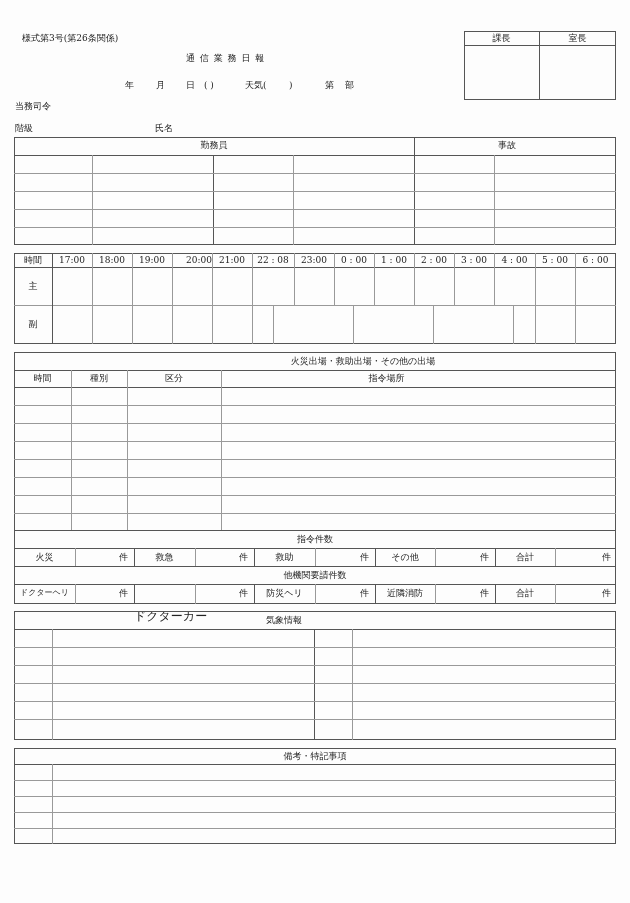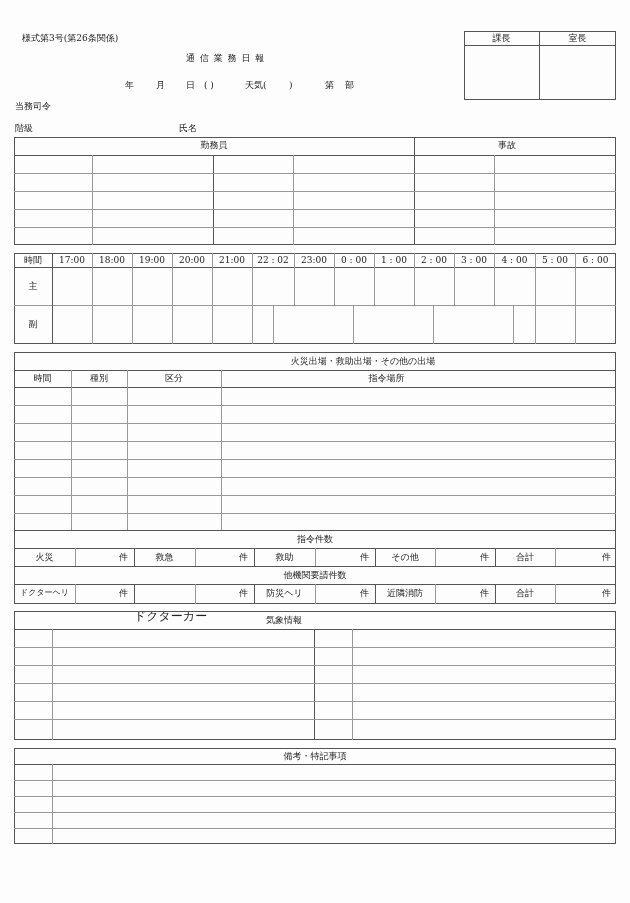--- a/index.html
+++ b/index.html
@@ -27,21 +27,21 @@
   <div class="t" style="left:186px;top:81px;">日</div>
   <div class="t" style="left:204px;top:81px;">(   )</div>
   <div class="t" style="left:245px;top:81px;">天気(</div>
   <div class="t" style="left:289px;top:81px;">)</div>
   <div class="t" style="left:325px;top:81px;">第</div>
   <div class="t" style="left:345px;top:81px;">部</div>
 </div>
 
 <div class="t" style="left:15px;top:102px;">当務司令</div>
 <div class="t" style="left:15px;top:124px;">階級</div>
-<div class="t" style="left:155px;top:124px;margin-left:24px;">氏名</div>
+<div class="t" style="left:155px;top:124px;">氏名</div>
 
 <div>
   <div class="box" style="left:464px;top:31px;width:152px;height:69px;"></div>
   <div class="hd" style="left:464px;top:45px;width:152px;"></div>
   <div class="vd" style="left:539px;top:31px;height:69px;"></div>
   <div class="c" style="left:464px;width:75px;top:34px;">課長</div>
   <div class="c" style="left:539px;width:77px;top:34px;">室長</div>
   <div class="cell" style="left:465px;top:46px;width:74px;height:53px;"></div>
   <div class="cell" style="left:540px;top:46px;width:75px;height:53px;"></div>
 </div>
@@ -68,23 +68,23 @@
   <div class="h" style="left:14px;top:305px;width:602px;"></div>
   <div class="vd" style="left:52px;top:253px;height:91px;"></div>
 
   <div class="c" style="left:14px;width:38px;top:256px;">時間</div>
   <div class="c" style="left:14px;width:38px;top:282px;">主</div>
   <div class="c" style="left:14px;width:38px;top:320px;">副</div>
 
   <div class="c" style="left:52px;width:40px;top:256px;">17:00</div>
   <div class="c" style="left:92px;width:40px;top:256px;">18:00</div>
   <div class="c" style="left:132px;width:40px;top:256px;">19:00</div>
-  <div class="c" style="left:172px;width:40px;top:256px;">20:00</div>
+  <div class="c" style="left:172px;width:40px;top:256px;text-align:right;">20:00</div>
   <div class="c" style="left:212px;width:40px;top:256px;">21:00</div>
-  <div class="c" style="left:252px;width:42px;top:256px;">22 : 02</div>
+  <div class="c" style="left:252px;width:42px;top:256px;">22 : 08</div>
   <div class="c" style="left:294px;width:40px;top:256px;">23:00</div>
   <div class="c" style="left:334px;width:40px;top:256px;">0 : 00</div>
   <div class="c" style="left:374px;width:40px;top:256px;">1 : 00</div>
   <div class="c" style="left:414px;width:40px;top:256px;">2 : 00</div>
   <div class="c" style="left:454px;width:40px;top:256px;">3 : 00</div>
   <div class="c" style="left:494px;width:41px;top:256px;">4 : 00</div>
   <div class="c" style="left:535px;width:40px;top:256px;">5 : 00</div>
   <div class="c" style="left:575px;width:41px;top:256px;">6 : 00</div>
 
   <div class="v" style="left:92px;top:253px;height:52px;"></div>

